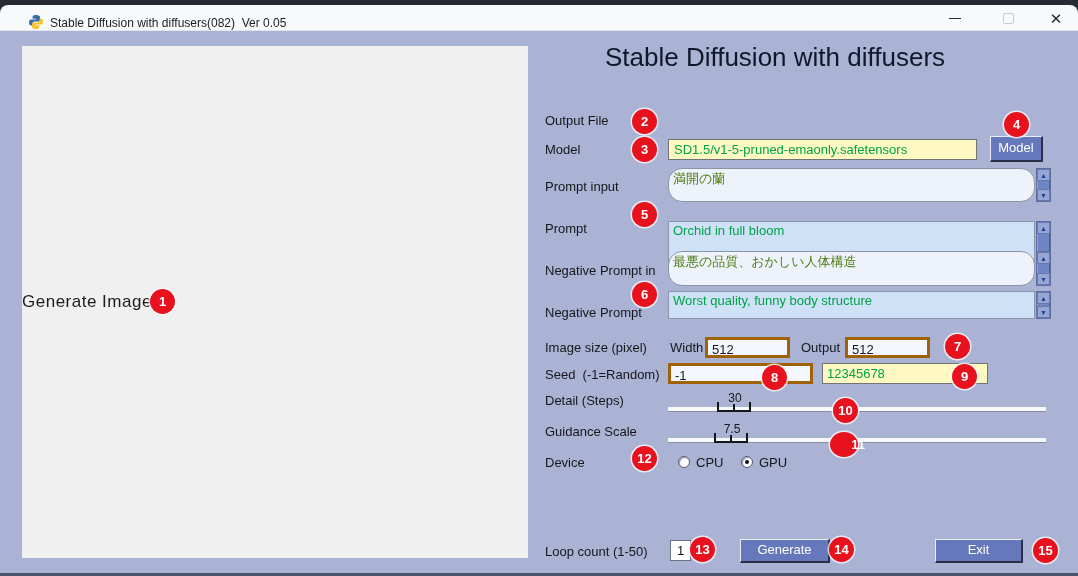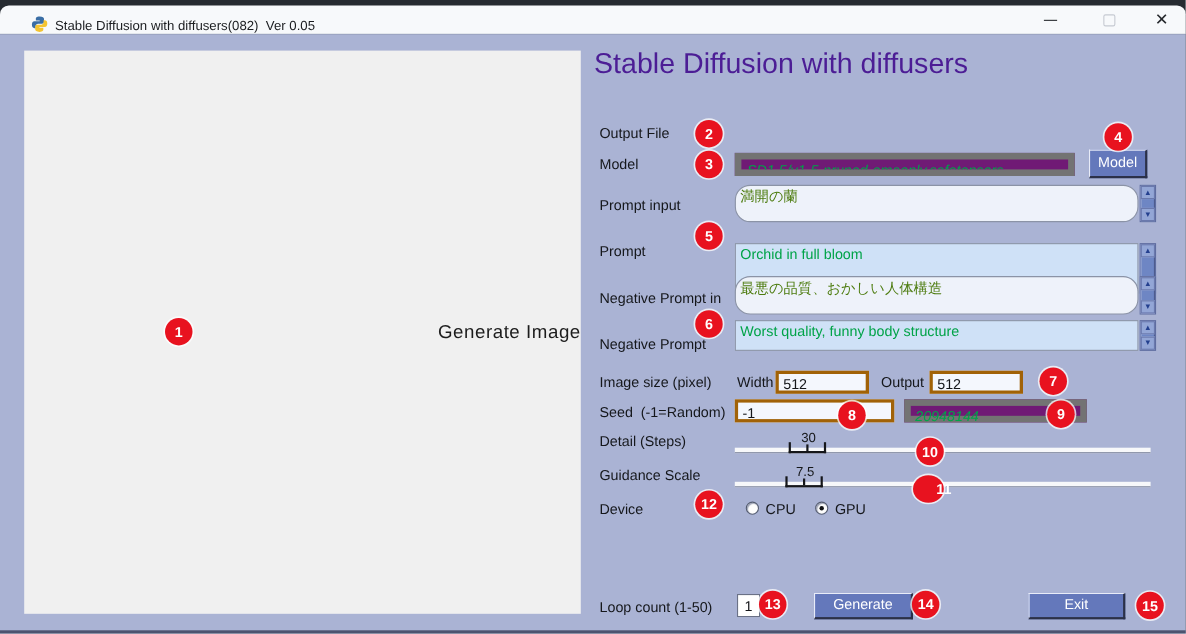--- a/index.html
+++ b/index.html
@@ -18,31 +18,31 @@
   .glyph-min { width:12px; height:0; border-top:1.5px solid #2a2d31; }
   .glyph-max { width:11px; height:11px; border:1px solid #c6cad2; border-radius:2px; }
   .glyph-close { font-size:15px; color:#25282c; line-height:1; }
 
   
   .main { position:absolute; left:0; top:31px; width:1078px; height:545px;
     background:#aab3d4; border-bottom:3px solid #4c5470; }
   
 
   .preview { position:absolute; left:22px; top:15px; width:506px; height:512px;
-    background:#f0f0f0; display:flex; align-items:center; justify-content:flex-end; }
+    background:#f0f0f0; display:flex; align-items:center; justify-content:flex-start; }
   .preview-label { font-size:17px; color:#1c1c1c; letter-spacing:0.5px; }
 
-  .heading { position:absolute; left:540px; top:11px; width:470px; 
-    font-size:26px; color:#4c1d95; }
+  .heading { position:absolute; left:540px; top:11px; width:470px; text-align:center;
+    font-size:26px; color:#0f172a; }
 
   .lbl { position:absolute; font-size:13px; color:#15171b; white-space:pre; }
 
   .value-text { position:absolute; font-size:13px; color:#17181a; }
 
-  .hl-field { background:#701a75; border:6px solid #737373; color:#00a348; font-size:13px;font-style:italic; }
+  .hl-field { background:#fef9c3; border:1px solid #737373; color:#00a348; font-size:13px; }
   .wh-field  { background:#f4f7fd; border:3px solid #a16207; color:#15171a; font-size:13px; }
 
   .model-field { position:absolute; left:668px; top:108px; width:309px; height:21px;
     padding:2px 5px; overflow:hidden; white-space:nowrap; }
 
   .btn3d { background:#6478bb; color:#fff; font-size:13px; text-align:center;
     border-style:solid; border-width:1px 2px 2px 1px;
     border-color:#e8ecf8 #2b3048 #2b3048 #e8ecf8; cursor:default; }
   .model-btn { position:absolute; left:990px; top:105px; width:53px; height:26px; line-height:22px; }
 
@@ -173,21 +173,21 @@
     </div>
 
     <div class="lbl" style="left:545px; top:309px;">Image size (pixel)</div>
     <div class="lbl" style="left:670px; top:309px;">Width</div>
     <div class="inbox wh-field" style="left:705px; top:306px; width:85px;">512</div>
     <div class="lbl clip-h" style="left:801px; top:309px;">Output</div>
     <div class="inbox wh-field" style="left:845px; top:306px; width:85px;">512</div>
 
     <div class="lbl" style="left:545px; top:336px;">Seed  (-1=Random)</div>
     <div class="inbox wh-field" style="left:668px; top:332px; width:145px;">-1</div>
-    <div class="inbox hl-field" style="left:822px; top:332px; width:166px;">20948144</div>
+    <div class="inbox hl-field" style="left:822px; top:332px; width:166px;">12345678</div>
 
     <div class="lbl" style="left:545px; top:362px;">Detail (Steps)</div>
     <div class="slider-val" style="left:715px; top:360px;">30</div>
     <div class="track" style="left:668px; top:376px; width:378px;"></div>
     <div class="handle" style="left:717px; top:371px;"></div>
 
     <div class="lbl" style="left:545px; top:393px;">Guidance Scale</div>
     <div class="slider-val" style="left:712px; top:391px;">7.5</div>
     <div class="track" style="left:668px; top:407px; width:378px;"></div>
     <div class="handle" style="left:714px; top:402px;"></div>

